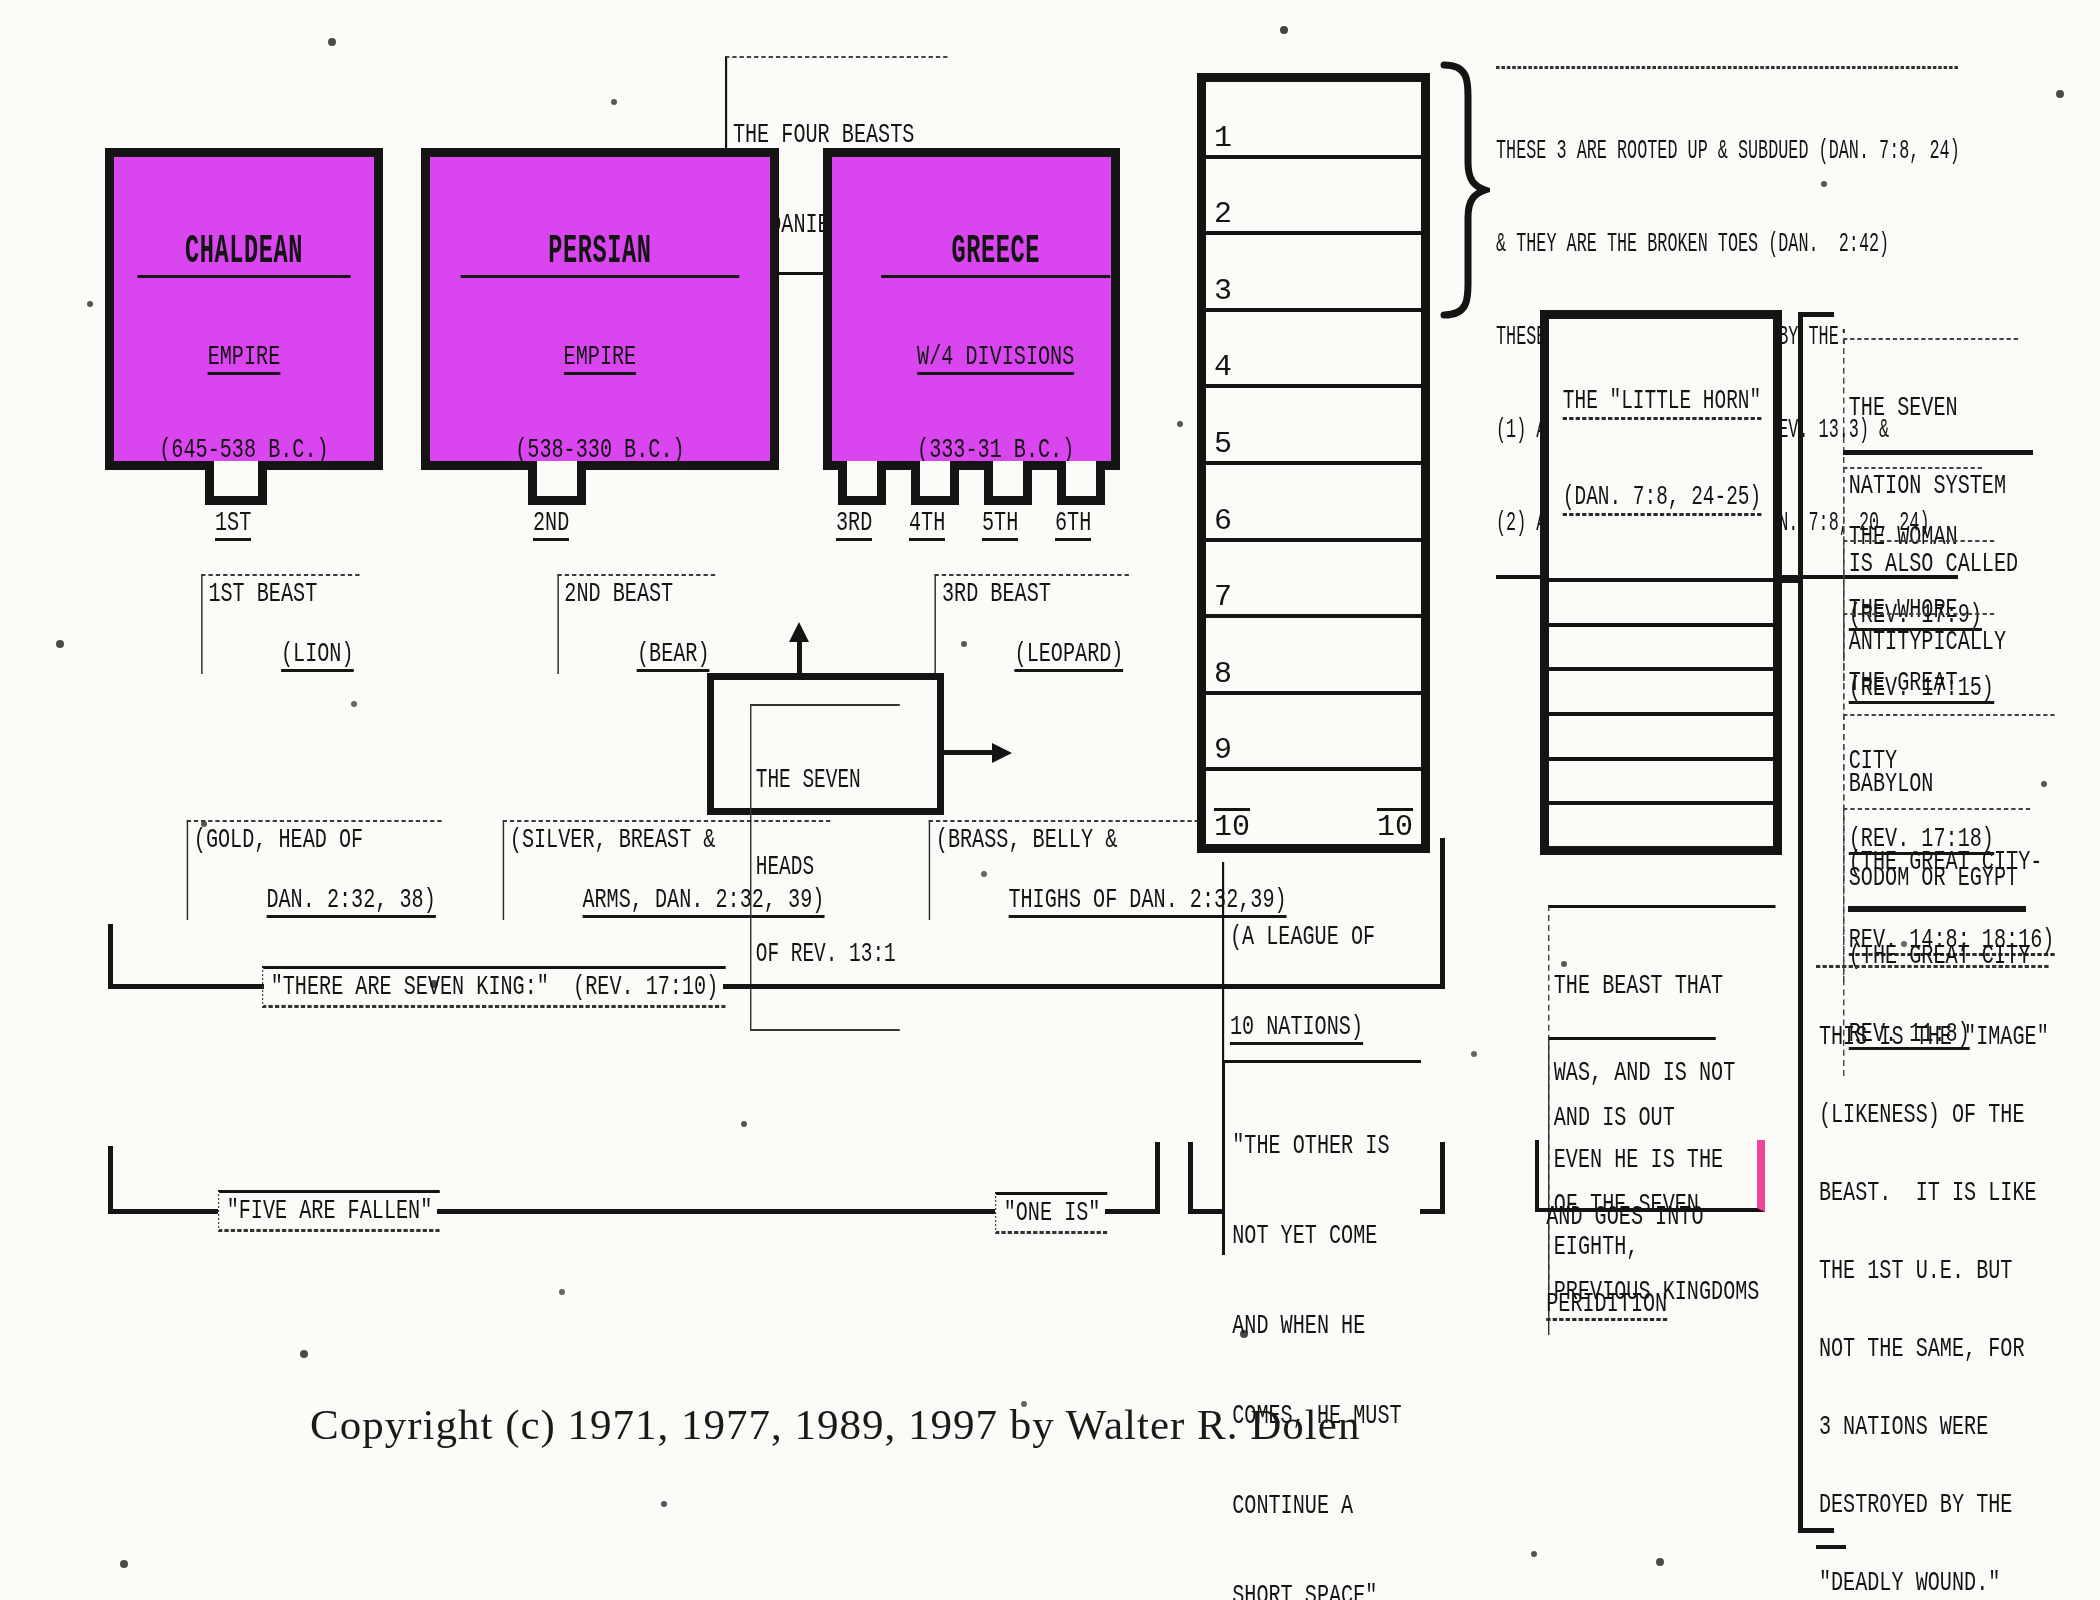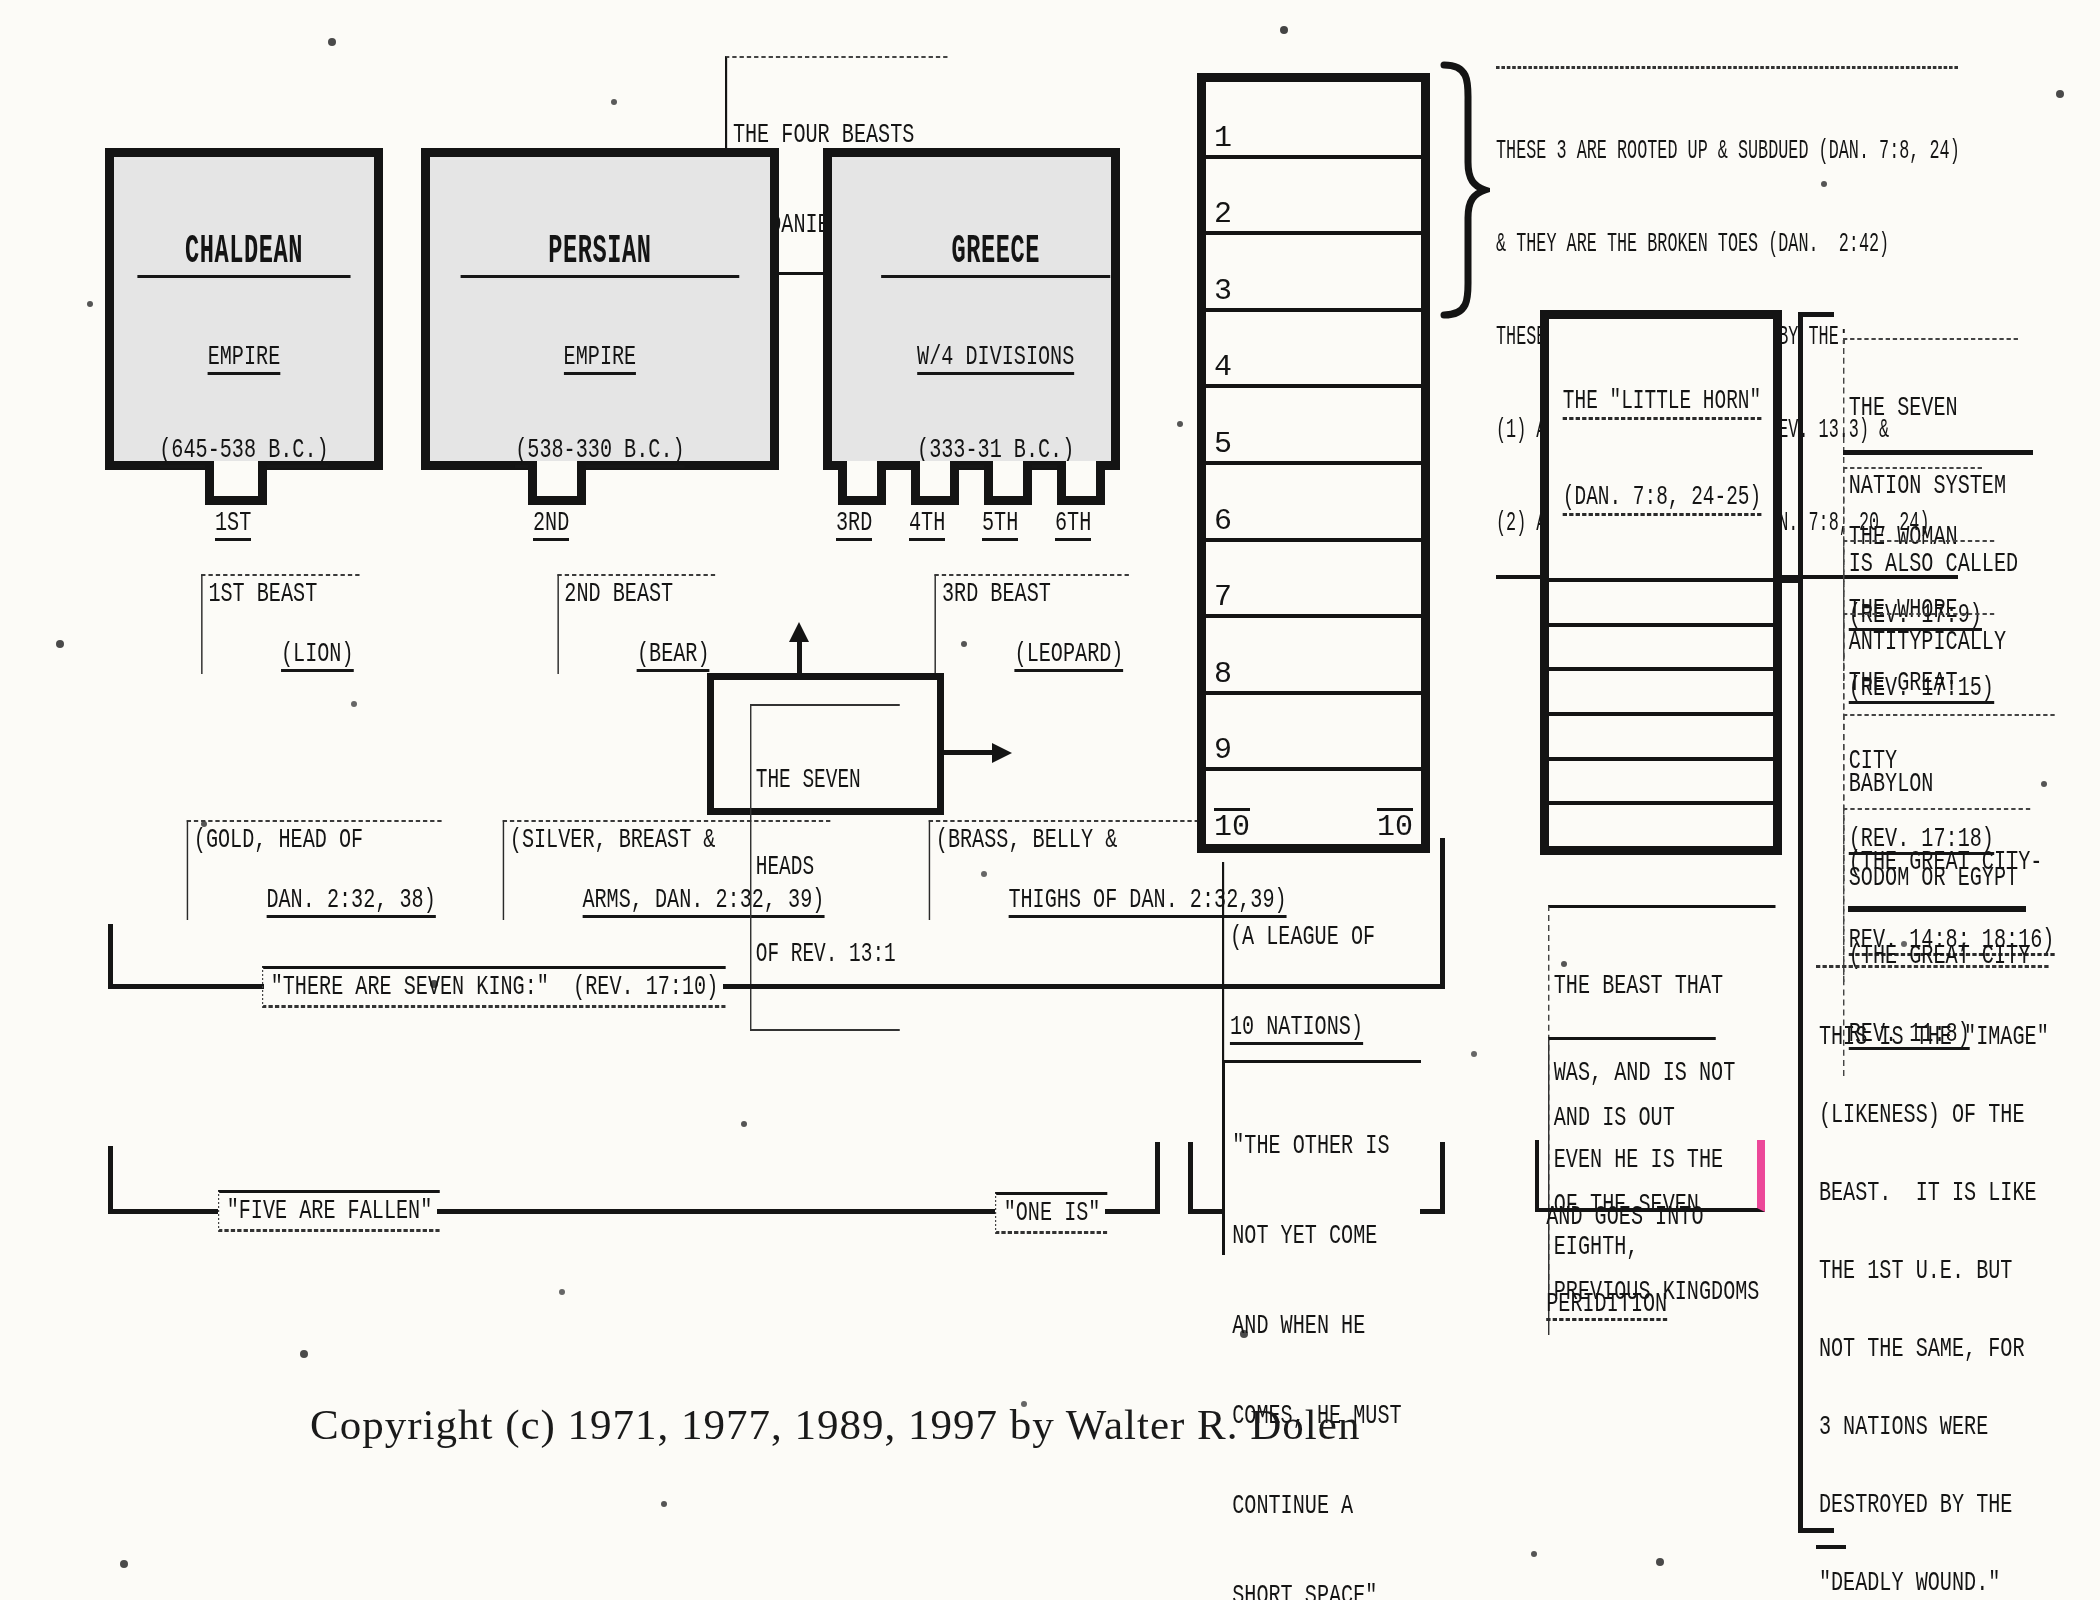--- a/index.html
+++ b/index.html
@@ -11,21 +11,21 @@
   .abs{position:absolute;}
   
   .tw{font-size:28px;line-height:30px;white-space:pre;}
   .cond{transform:scaleX(0.72);transform-origin:0 0;}
   .cond60{transform:scaleX(0.60);transform-origin:0 0;}
   .line{position:absolute;background:#151515;}
   .u{border-bottom:3px solid #161616;display:inline-block;}
   .ud{border-bottom:3px dashed #2a2a2a;display:inline-block;}
   .note{display:inline-block;text-align:left;border-top:2px dashed #3a3a3a;border-left:2px solid #2a2a2a;padding:3px 8px 2px 8px;}
   
-  .ebox{position:absolute;border:9px solid #141414;background:#e5e5e5;box-sizing:border-box;}
+  .ebox{position:absolute;border:9px solid #141414;background:#d946ef;box-sizing:border-box;}
   .eb-inner{transform:scaleX(0.72);transform-origin:0 0;text-align:center;font-size:28px;line-height:30px;white-space:pre;}
   .etitle{font-weight:bold;font-size:40px;line-height:46px;letter-spacing:1px;transform:scaleX(0.82);transform-origin:50% 0;display:block;}
   .foot{position:absolute;background:#fcfbf7;border:9px solid #141414;border-top:none;box-sizing:border-box;}
   .footlbl{position:absolute;font-size:28px;line-height:30px;}
   
   .gridtable{position:absolute;border:9px solid #141414;box-sizing:border-box;display:flex;flex-direction:column;background:#fcfbf7;}
   .gridtable .cell{flex:1;position:relative;}
   .gridtable .cell + .cell{border-top:4px solid #141414;}
   .num{position:absolute;left:8px;bottom:1px;font-size:30px;line-height:32px;}
   .numr{position:absolute;right:8px;bottom:1px;font-size:30px;line-height:32px;}

